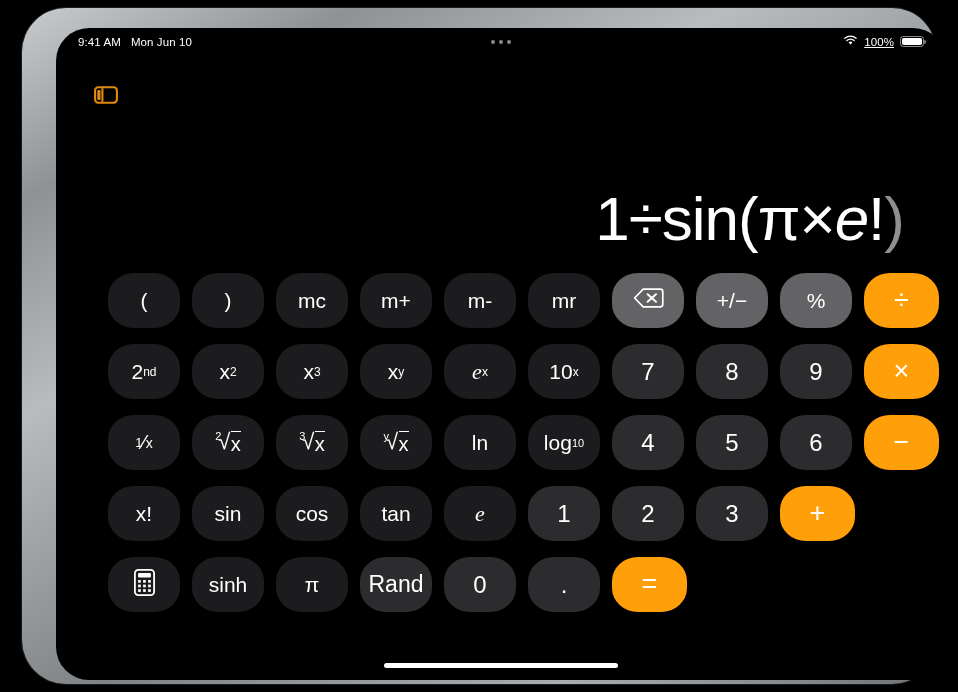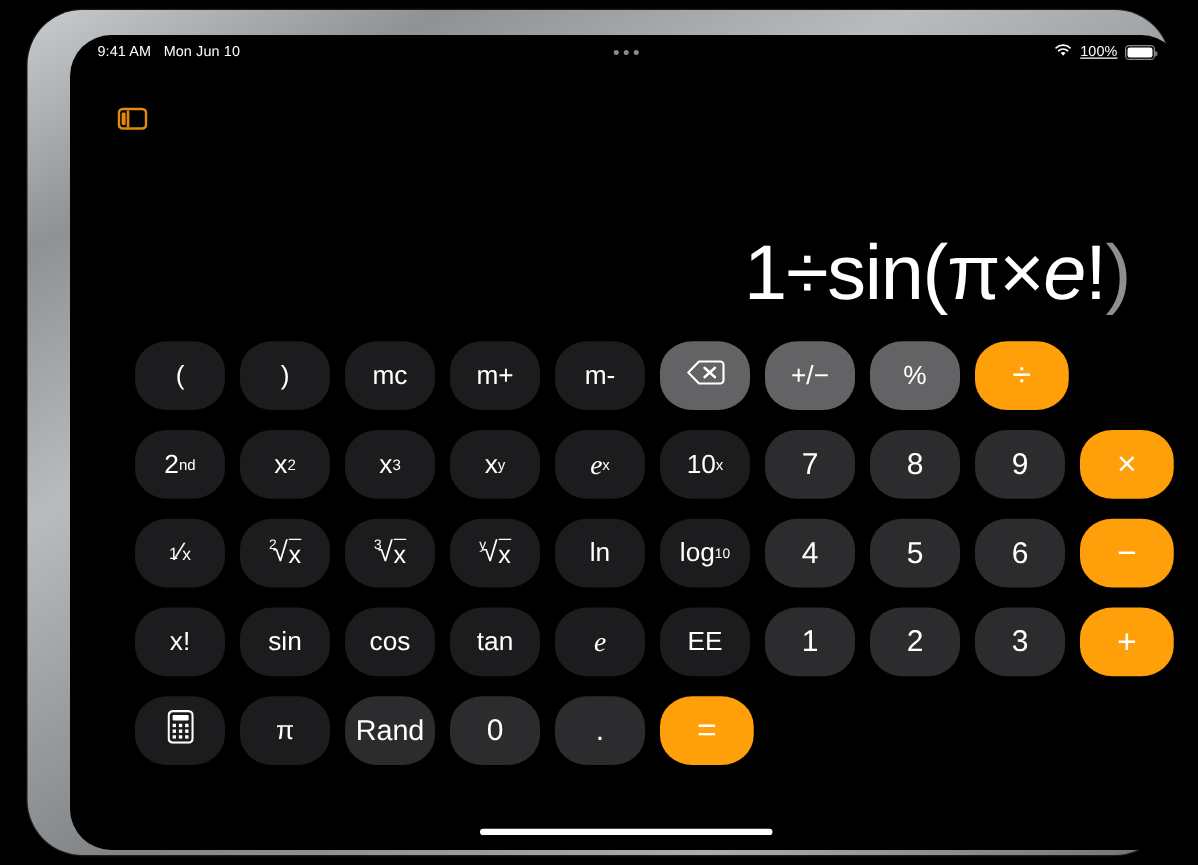--- a/index.html
+++ b/index.html
@@ -261,20 +261,23 @@
           </button>
         <button class="key">
             <span>mc</span>
           </button>
         <button class="key">
             <span>m+</span>
           </button>
         <button class="key">
             <span>m-</span>
           </button>
+        <button class="key">
+            <span>mr</span>
+          </button>
         <button class="key util">
           <span>
             <svg width="31" height="22" viewBox="0 0 31 22">
               <path d="M10.2 2.2 h17.0 a2.6 2.6 0 0 1 2.6 2.6 v12.4 a2.6 2.6 0 0 1 -2.6 2.6 h-17.0 L1.6 11 Z" fill="none" stroke="#fff" stroke-width="1.7" stroke-linejoin="round"></path>
               <line x1="14.6" y1="7.2" x2="23.0" y2="14.8" stroke="#fff" stroke-width="1.9" stroke-linecap="round"></line>
               <line x1="23.0" y1="7.2" x2="14.6" y2="14.8" stroke="#fff" stroke-width="1.9" stroke-linecap="round"></line>
             </svg>
           </span>
         </button>
         <button class="key util">
@@ -383,23 +386,20 @@
             <span>sin</span>
           </button>
         <button class="key">
             <span>cos</span>
           </button>
         <button class="key">
             <span>tan</span>
           </button>
         <button class="key ital">
             <span>e</span>
-          </button>
-        <button class="key">
-            <span>EE</span>
           </button>
         <button class="key num">
             <span>1</span>
           </button>
         <button class="key num">
             <span>2</span>
           </button>
         <button class="key num">
             <span>3</span>
           </button>
@@ -420,20 +420,23 @@
               <rect x="4.1" y="15.6" width="2.7" height="2.7" fill="#fff"></rect>
               <rect x="9.1" y="15.6" width="2.7" height="2.7" fill="#fff"></rect>
               <rect x="14.1" y="15.6" width="2.7" height="2.7" fill="#fff"></rect>
               <rect x="4.1" y="20.2" width="2.7" height="2.7" fill="#fff"></rect>
               <rect x="9.1" y="20.2" width="2.7" height="2.7" fill="#fff"></rect>
               <rect x="14.1" y="20.2" width="2.7" height="2.7" fill="#fff"></rect>
             </svg>
           </span>
         </button>
         <button class="key">
+            <span>sinh</span>
+          </button>
+        <button class="key">
             <span>π</span>
           </button>
         <button class="key num" style="font-size:23px;">
             <span>Rand</span>
           </button>
         <button class="key num">
             <span>0</span>
           </button>
         <button class="key num">
             <span>.</span>

